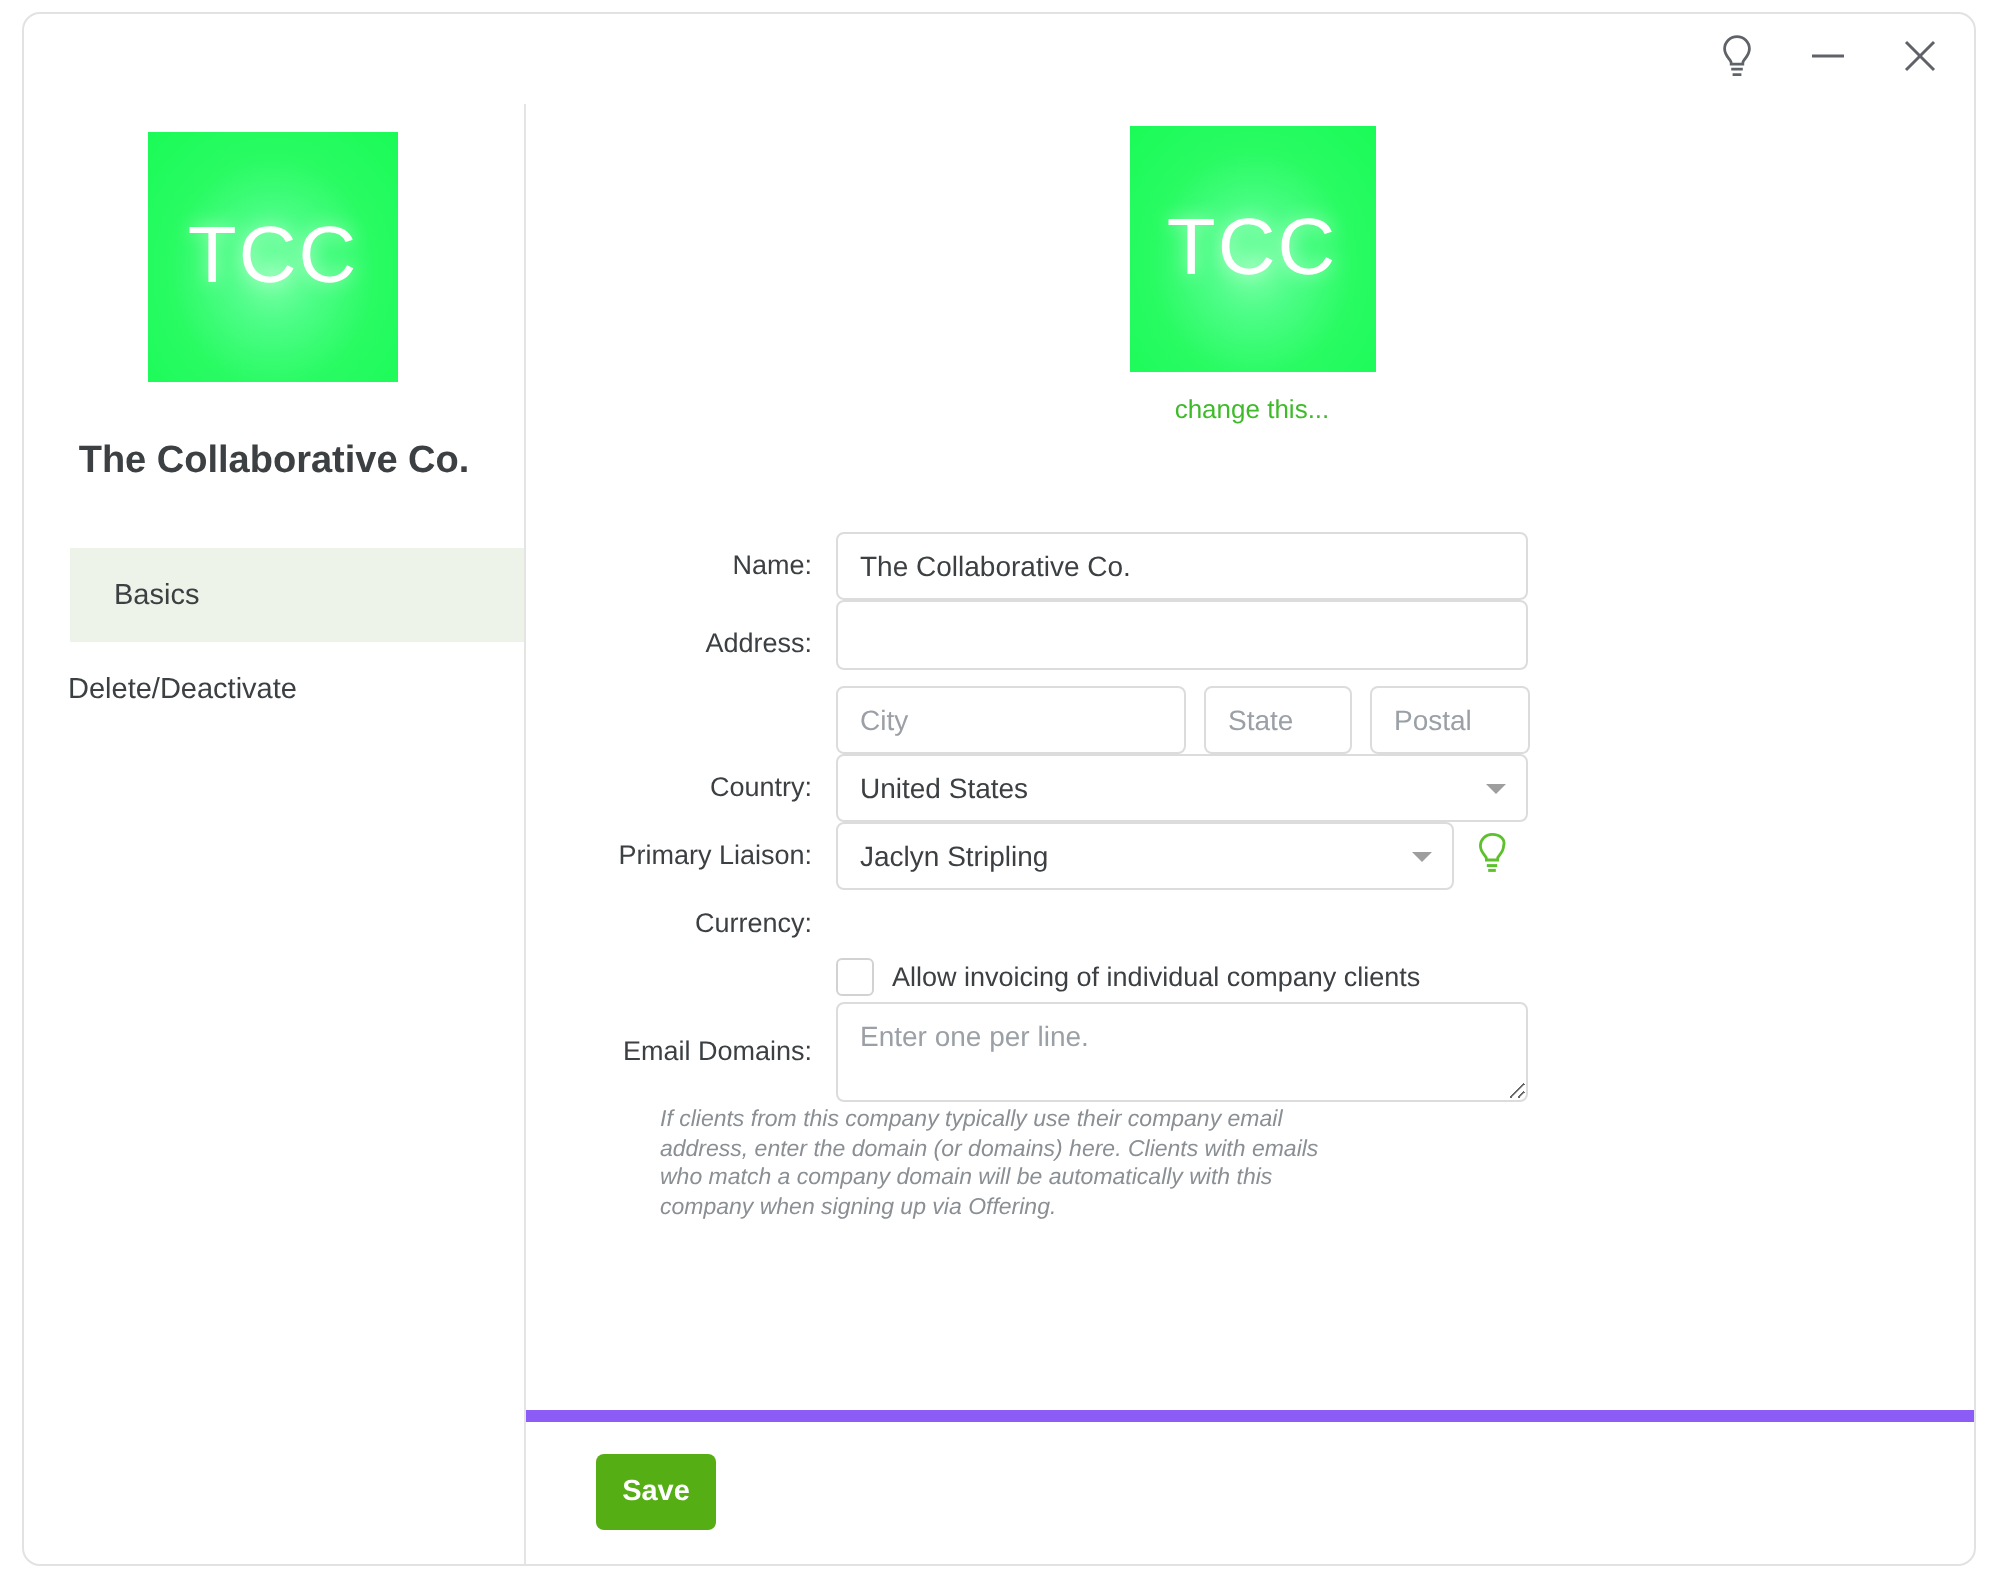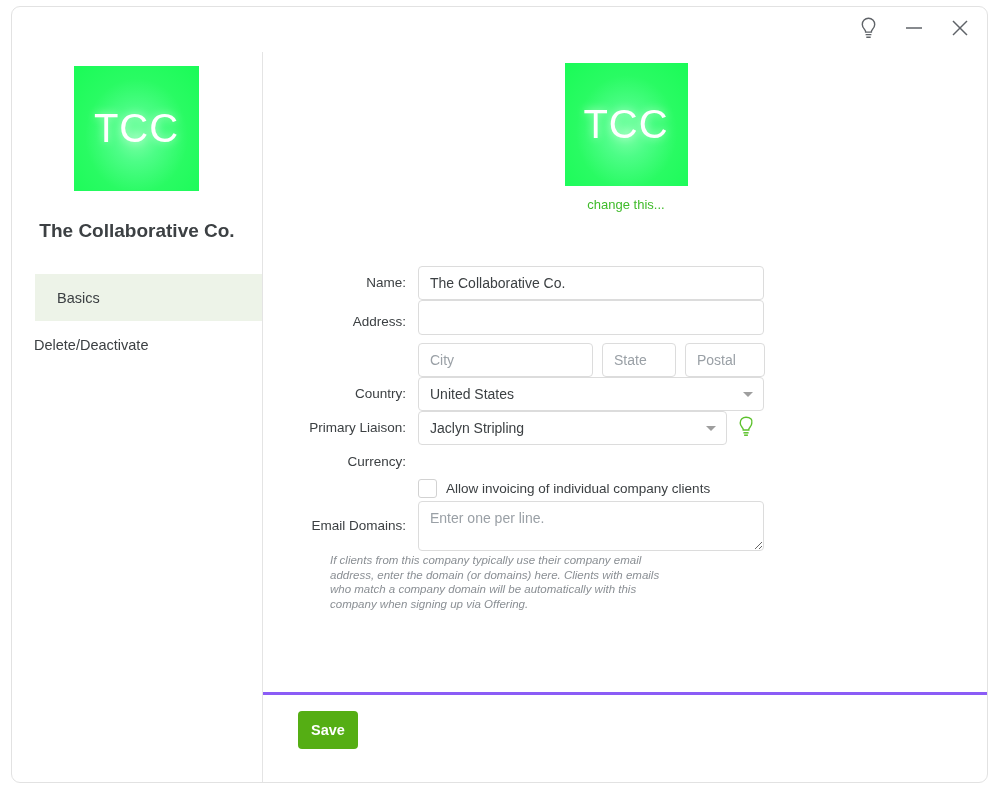--- a/index.html
+++ b/index.html
@@ -286,24 +286,24 @@
     font-size: 11.5px;
     font-style: italic;
     color: #8a8f94;
     line-height: 14.5px;
   }
 
   
   .footer {
     position: absolute;
     left: 251px;
-    bottom: 17px;
+    bottom: 4px;
     width: 726px;
     height: 74px;
-    border-top: 3px solid #8b5cf6;
+    border-top: 6px solid #8b5cf6;
   }
   .save-btn {
     position: absolute;
     left: 35px;
     top: 16px;
     width: 60px;
     height: 38px;
     background: #55ae14;
     border: none;
     border-radius: 4px;

